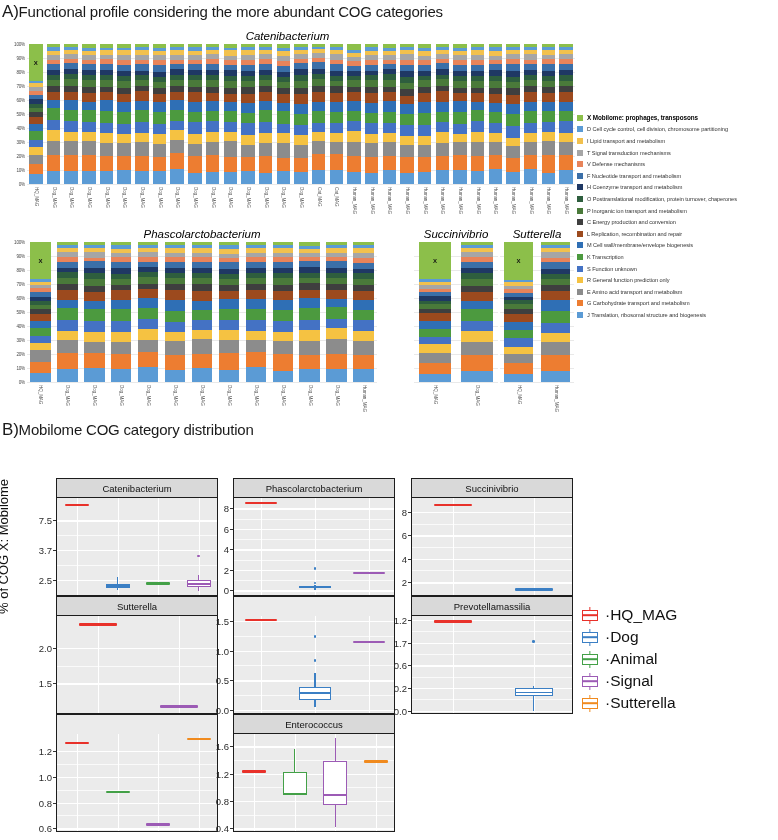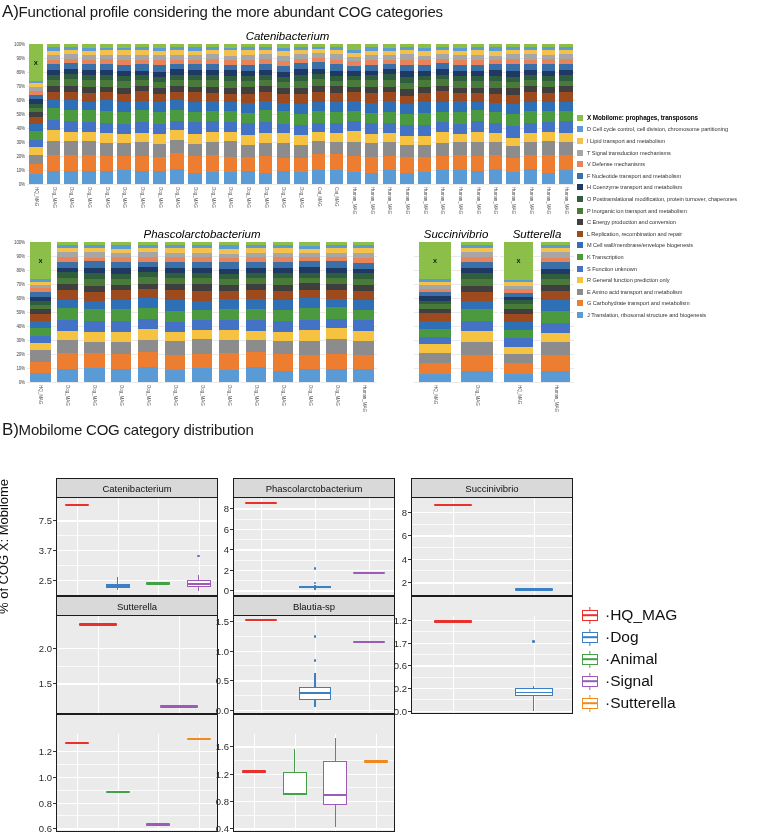--- a/index.html
+++ b/index.html
@@ -1645,21 +1645,20 @@
         <div class="flat" style="left: 102.5px; width: 38px; top: 89.3277px; background: rgb(156, 91, 181);"></div>
       </div>
     </div>
     <div class="bp-ticks" style="left: 16px; top: 198px; width: 40px; height: 97px;">
       <div class="bp-tick" style="top: 67.2628px;">1.5</div>
       <div class="bp-tickmark" style="top: 67.2628px;"></div>
       <div class="bp-tick" style="top: 31.8613px;">2.0</div>
       <div class="bp-tickmark" style="top: 31.8613px;"></div>
     </div>
     <div class="facet" style="left: 233px; top: 178px; width: 162px; height: 118px;">
-      <div class="facet-strip">Blautia-sp</div>
       <div class="facet-panel">
         <div class="bgrid-h" style="top: 94.0245px; height: 1.4px;"></div>
         <div class="bgrid-h" style="top: 64.2699px; height: 1.4px;"></div>
         <div class="bgrid-h" style="top: 34.5153px; height: 1.4px;"></div>
         <div class="bgrid-h" style="top: 4.76074px; height: 1.4px;"></div>
         <div class="bgrid-h minor" style="top: 79.1472px;"></div>
         <div class="bgrid-h minor" style="top: 49.3926px;"></div>
         <div class="bgrid-h minor" style="top: 19.638px;"></div>
         <div class="bgrid-v" style="left: 27px;"></div>
         <div class="bgrid-v" style="left: 81px;"></div>
@@ -1678,20 +1677,21 @@
       <div class="bp-tick" style="top: 94.0245px;">0.0</div>
       <div class="bp-tickmark" style="top: 94.0245px;"></div>
       <div class="bp-tick" style="top: 64.2699px;">0.5</div>
       <div class="bp-tickmark" style="top: 64.2699px;"></div>
       <div class="bp-tick" style="top: 34.5153px;">1.0</div>
       <div class="bp-tickmark" style="top: 34.5153px;"></div>
       <div class="bp-tick" style="top: 4.76074px;">1.5</div>
       <div class="bp-tickmark" style="top: 4.76074px;"></div>
     </div>
     <div class="facet" style="left: 411px; top: 178px; width: 162px; height: 118px;">
+      <div class="facet-strip">Prevotellamassilia</div>
       <div class="facet-panel">
         <div class="bgrid-h" style="top: 94.7266px; height: 1.4px;"></div>
         <div class="bgrid-h" style="top: 71.9922px; height: 1.4px;"></div>
         <div class="bgrid-h" style="top: 49.2578px; height: 1.4px;"></div>
         <div class="bgrid-h" style="top: 26.5234px; height: 1.4px;"></div>
         <div class="bgrid-h" style="top: 3.78906px; height: 1.4px;"></div>
         <div class="bgrid-h minor" style="top: 83.3594px;"></div>
         <div class="bgrid-h minor" style="top: 60.625px;"></div>
         <div class="bgrid-h minor" style="top: 37.8906px;"></div>
         <div class="bgrid-h minor" style="top: 15.1562px;"></div>
@@ -1740,20 +1740,21 @@
       <div class="bp-tick" style="top: 94.4133px;">0.6</div>
       <div class="bp-tickmark" style="top: 94.4133px;"></div>
       <div class="bp-tick" style="top: 68.5467px;">0.8</div>
       <div class="bp-tickmark" style="top: 68.5467px;"></div>
       <div class="bp-tick" style="top: 42.68px;">1.0</div>
       <div class="bp-tickmark" style="top: 42.68px;"></div>
       <div class="bp-tick" style="top: 16.8133px;">1.2</div>
       <div class="bp-tickmark" style="top: 16.8133px;"></div>
     </div>
     <div class="facet" style="left: 233px; top: 296px; width: 162px; height: 118px;">
+      <div class="facet-strip">Enterococcus</div>
       <div class="facet-panel">
         <div class="bgrid-h" style="top: 94.2676px; height: 1.4px;"></div>
         <div class="bgrid-h" style="top: 66.9437px; height: 1.4px;"></div>
         <div class="bgrid-h" style="top: 39.6197px; height: 1.4px;"></div>
         <div class="bgrid-h" style="top: 12.2958px; height: 1.4px;"></div>
         <div class="bgrid-h minor" style="top: 80.6056px;"></div>
         <div class="bgrid-h minor" style="top: 53.2817px;"></div>
         <div class="bgrid-h minor" style="top: 25.9577px;"></div>
         <div class="bgrid-v" style="left: 20.25px;"></div>
         <div class="bgrid-v" style="left: 60.75px;"></div>

